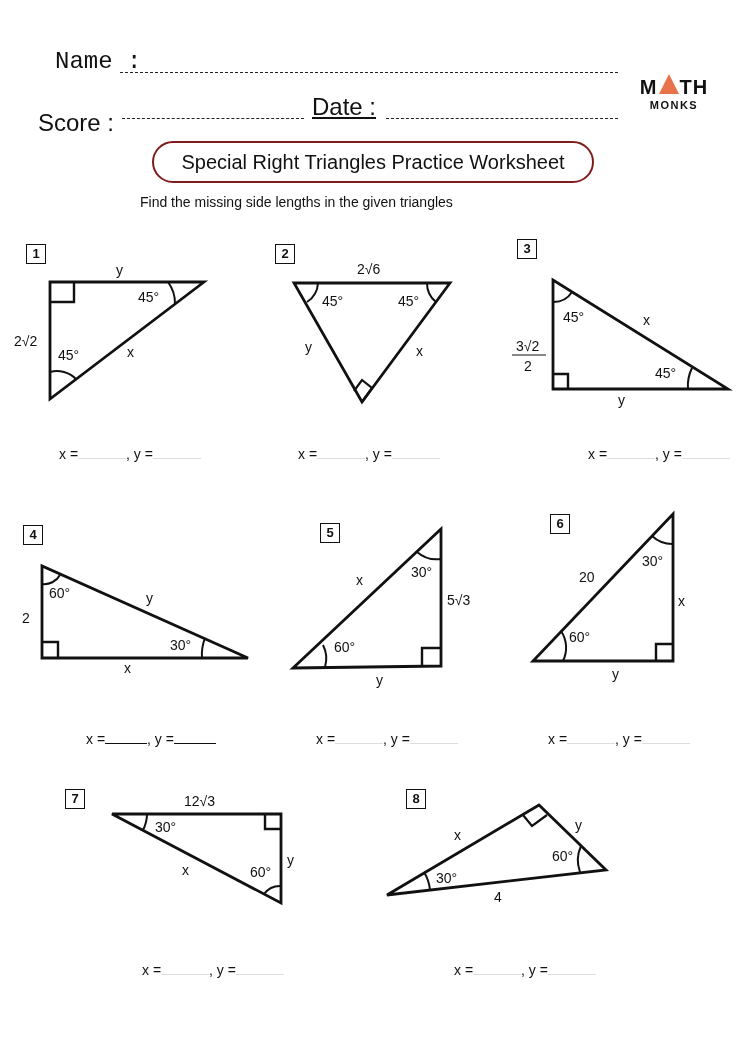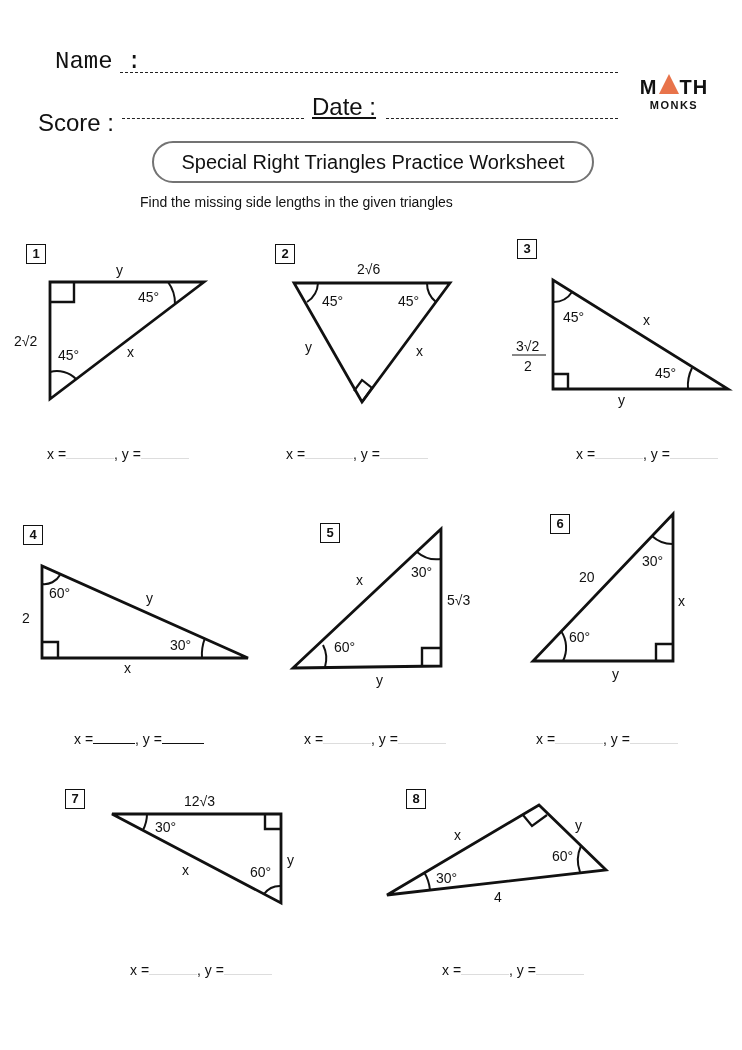--- a/index.html
+++ b/index.html
@@ -5,24 +5,24 @@
   html, body { margin:0; padding:0; background:#ffffff; }
   body { width:742px; height:1050px; position:relative; overflow:hidden;
          font-family:"Liberation Sans", "DejaVu Sans", sans-serif; color:#111; }
   .abs { position:absolute; }
   .hdr-label { font-size:24px; color:#111; white-space:nowrap; }
   .dash-line { border-bottom:1.5px dashed #222; height:0; }
   .logo { text-align:center; }
   .logo-math { font-size:20px; font-weight:bold; letter-spacing:1px; color:#111; line-height:24px; }
   .logo-monks { font-size:11px; font-weight:bold; letter-spacing:1.5px; color:#111; line-height:12px; }
   .tri-a { display:inline-block; width:0; height:0; border-left:10px solid transparent; border-right:10px solid transparent; border-bottom:20px solid #e8734a; vertical-align:baseline; margin:0 1px; }
-  .title-pill { border:2px solid #737373; border-radius:24px; text-align:center; font-size:20px; line-height:38px; height:38px; }
+  .title-pill { border:2px solid #7f1d1d; border-radius:24px; text-align:center; font-size:20px; line-height:38px; height:38px; }
   .subtitle { font-size:14px; text-align:left; }
   .num-box { border:1.5px solid #111; width:18px; height:18px; font-size:13px; font-weight:bold; text-align:center; line-height:18px; }
-  .answer { font-size:14px; white-space:nowrap; }
+  .answer { font-size:14px; white-space:nowrap;margin-left:12px; }
   .answer .blank { display:inline-block; width:48px; border-bottom:1px solid #ddd; height:10px; vertical-align:baseline; }
   .answer .blank.solid { border-bottom:1px solid #111; }
   svg text { font-family:"Liberation Sans", "DejaVu Sans", sans-serif; font-size:14px; fill:#111; }
 </style>
 </head>
 <body>
 
 <div class="abs hdr-label" style="left:55px;top:48px;font-family:Liberation Mono, monospace;">Name :</div>
 <div class="abs dash-line" style="left:120px;top:72px;width:498px;"></div>
 

